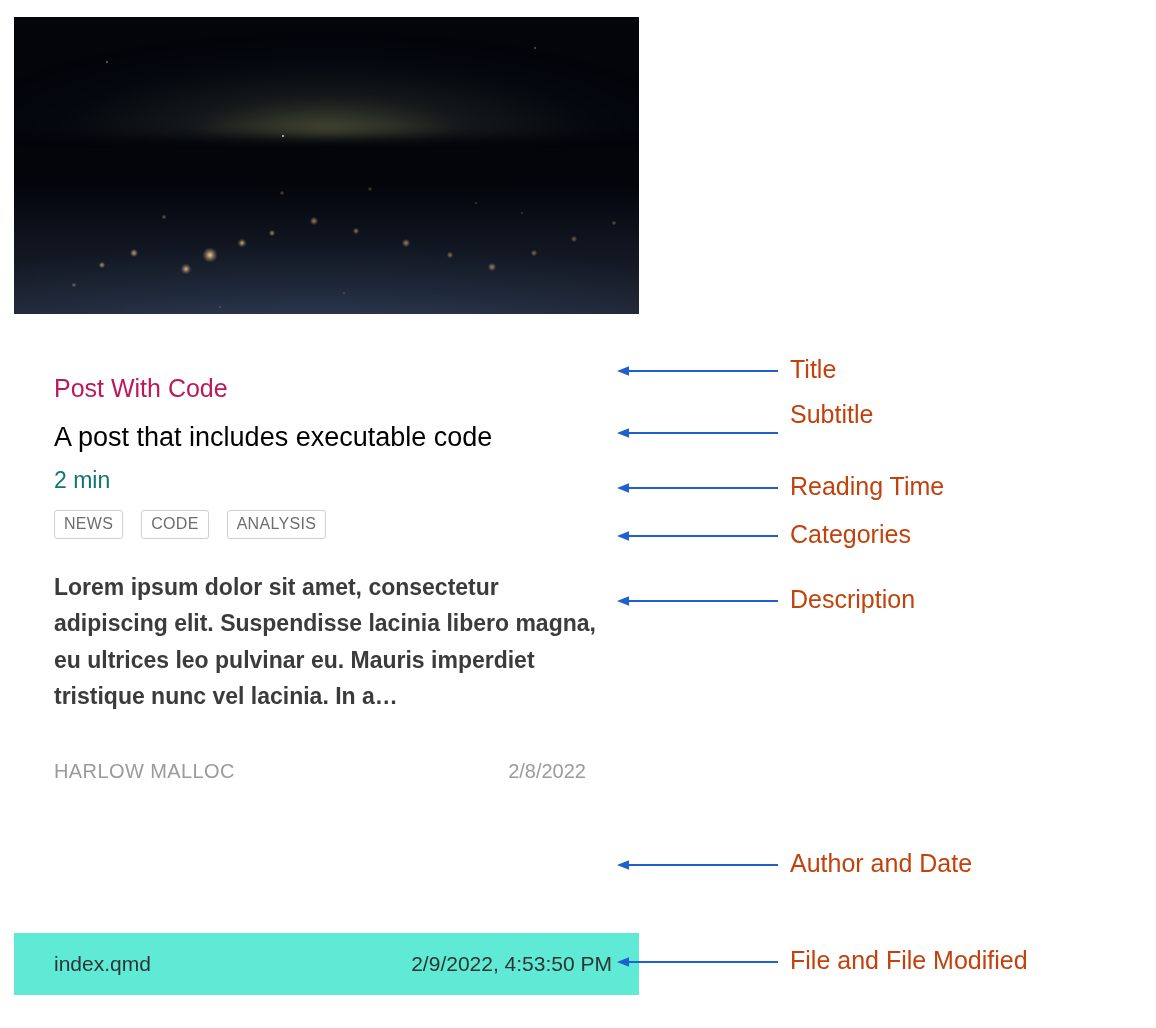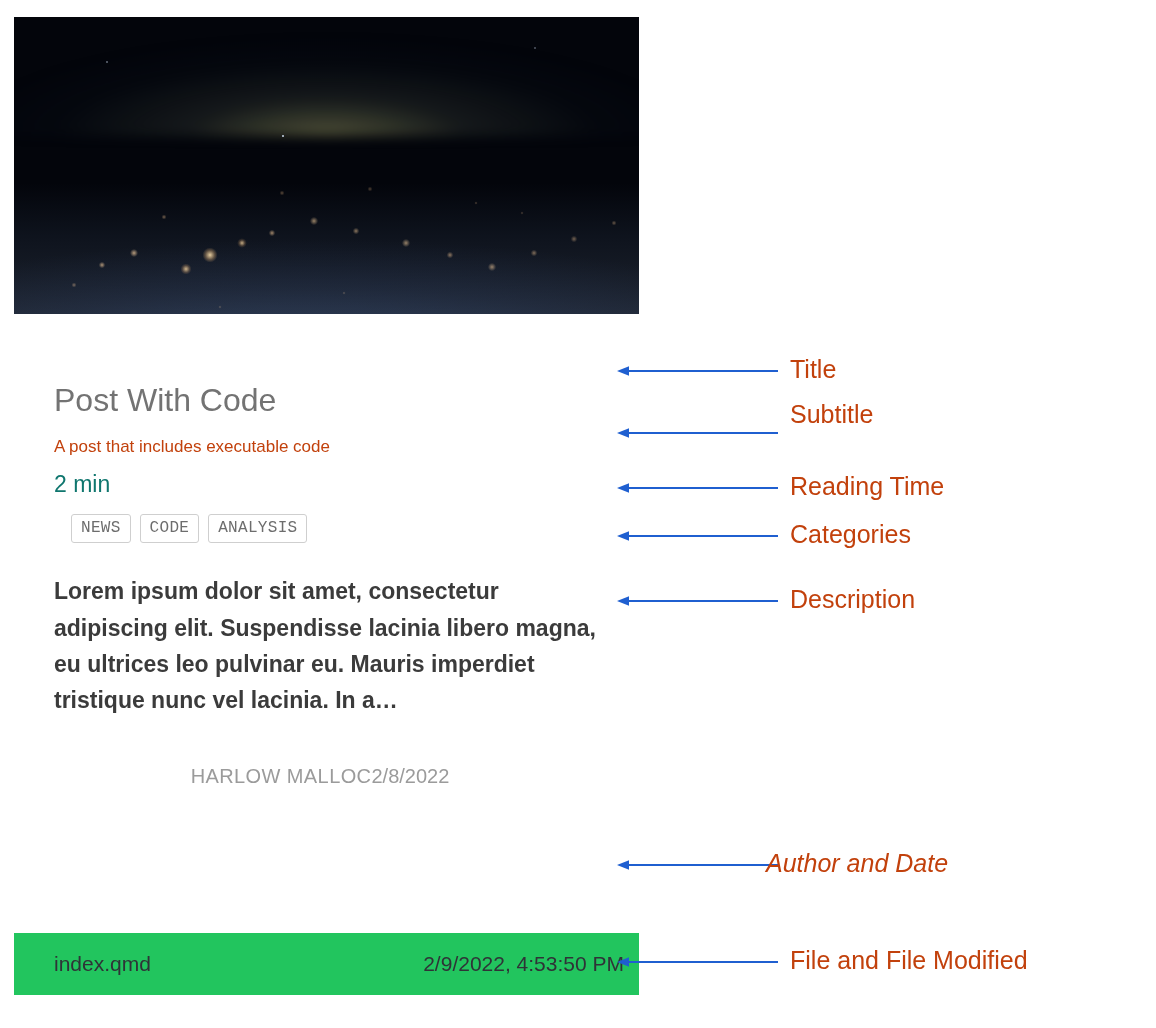--- a/index.html
+++ b/index.html
@@ -93,43 +93,42 @@
     border-radius: 50%;
     background: rgba(220,235,255,0.9);
   }
 
   .card-body {
     padding: 52px 28px 0 40px;
     box-sizing: border-box;
   }
 
   .post-title {
-    font-size: 32px;
-    color: #737373;
+    font-size: 25px;
+    color: #be185d;
     line-height: 1.15;
-    margin: 16px 0 18px 0;
+    margin: 8px 0 18px 0;
     font-weight: 400;
   }
   .post-subtitle {
-    font-size: 17px;
-    color: #c2410c;
+    font-size: 27px;
+    color: #000000;
     line-height: 1.2;
     margin: 0 0 14px 0;
     font-weight: 400;
   }
   .post-reading-time {
     font-size: 23px;
     color: #0f766e;
     margin: 0 0 16px 0;
   }
   .categories {
     display: flex;
-    gap: 9px;
-    margin: 0 0 30px 17px;
-    font-family: Liberation Mono, monospace;
+    gap: 18px;
+    margin: 0 0 30px 0;
   }
   .category {
     border: 1px solid #cfcfcf;
     border-radius: 3px;
     color: #6d6d6d;
     font-size: 16px;
     padding: 5px 9px 6px 9px;
     letter-spacing: 0.3px;
     line-height: 1;
     background: #ffffff;
@@ -137,42 +136,42 @@
   .post-description {
     font-size: 23px;
     color: #3b3b3b;
     line-height: 1.58;
     margin: 0;
     width: 560px;
     font-weight: bold;
   }
   .post-footer {
     display: flex;
-    justify-content: center;
+    justify-content: space-between;
     align-items: baseline;
     margin-top: 46px;
     padding-right: 25px;
     color: #9b9b9b;
     font-size: 20px;
   }
   .post-author {
     letter-spacing: 0.4px;
   }
 
   .file-bar {
     position: absolute;
     left: 0;
     bottom: 0;
     width: 625px;
     height: 62px;
-    background: #22c55e;
+    background: #5eead4;
     display: flex;
     align-items: center;
     box-sizing: border-box;
-    padding: 0 11px 0 40px;
+    padding: 0 23px 0 40px;
   }
   .file-name {
     font-size: 21px;
     color: #2f3337;
   }
   .file-modified {
     font-size: 21px;
     color: #2f3337;
     margin-left: auto;
     margin-right: 4px;
@@ -272,14 +271,14 @@
       <path d="M10 7 L162 7" stroke="#1f5fd0" stroke-width="2.2" fill="none"></path>
       <path d="M1 7 L13 2.2 L13 11.8 Z" fill="#1f5fd0"></path>
     </svg>
 </div>
 
 <div class="annotation" style="left:790px; top:355px;">Title</div>
 <div class="annotation" style="left:790px; top:400px;">Subtitle</div>
 <div class="annotation" style="left:790px; top:472px;">Reading Time</div>
 <div class="annotation" style="left:790px; top:520px;">Categories</div>
 <div class="annotation" style="left:790px; top:585px;">Description</div>
-<div class="annotation" style="left:766px; top:849px;font-style:italic;">Author and Date</div>
+<div class="annotation" style="left:790px; top:849px;">Author and Date</div>
 <div class="annotation" style="left:790px; top:946px;">File and File Modified</div>
 
 </body></html>

